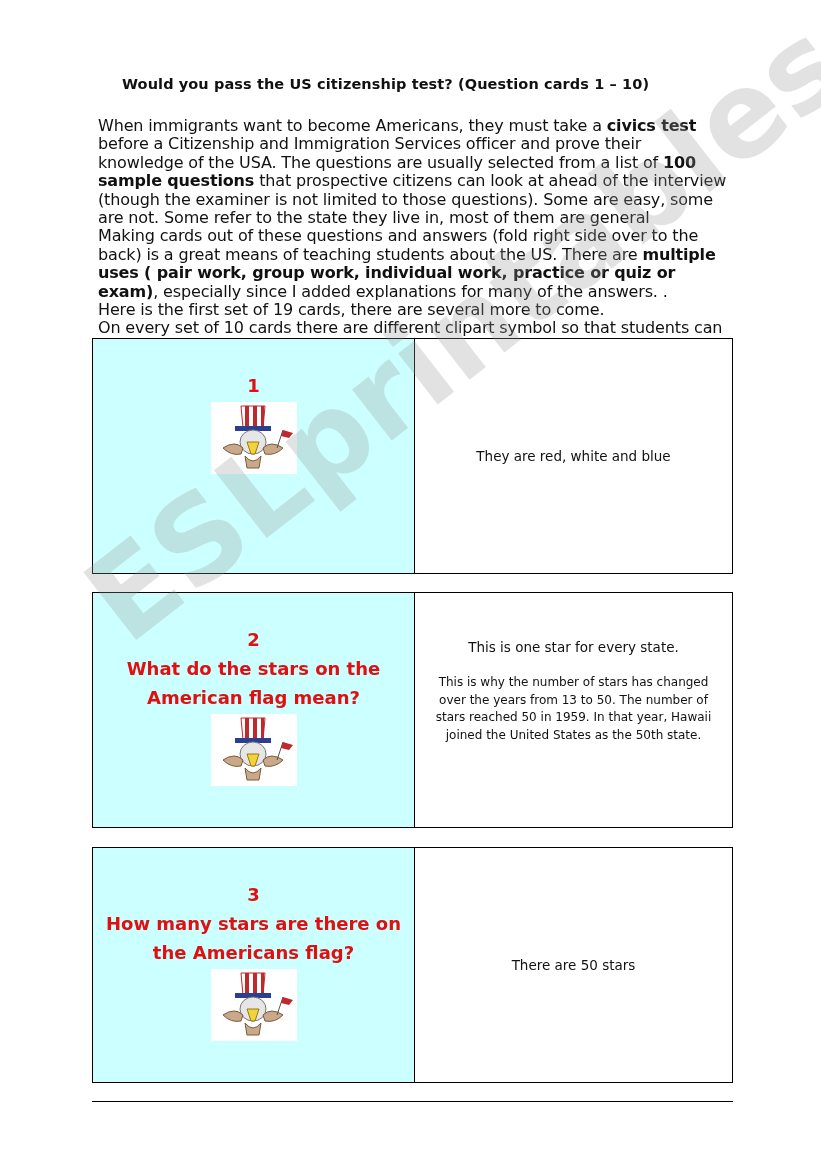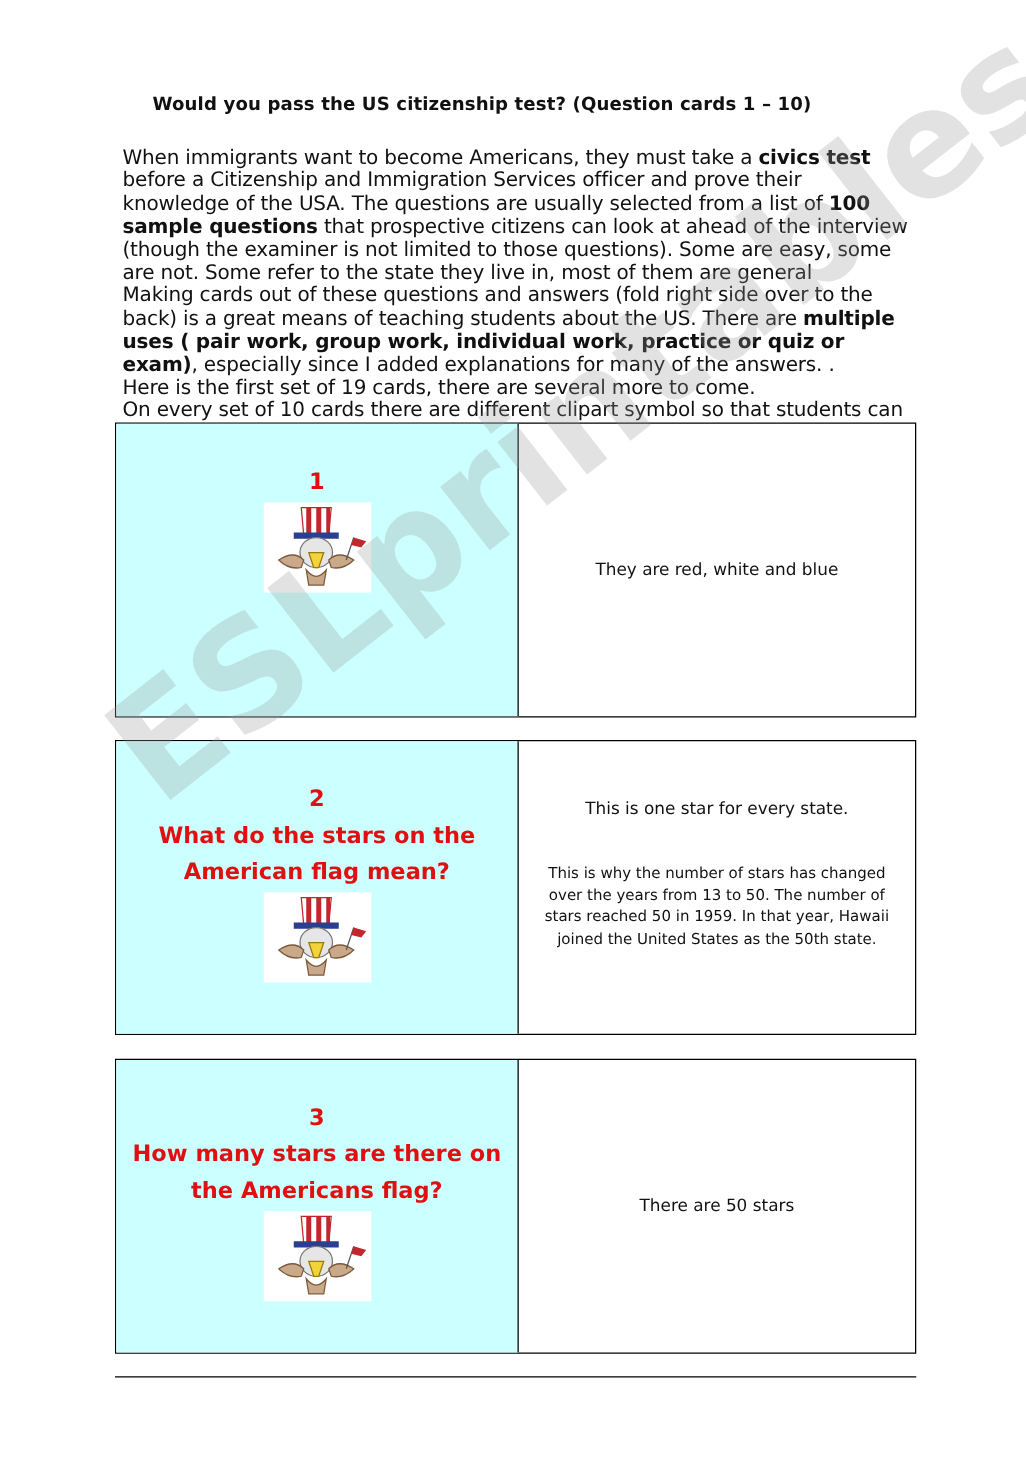--- a/index.html
+++ b/index.html
@@ -26,21 +26,21 @@
       display: flex; flex-direction: column; align-items: center; padding-top: 32px;
       color: #e01010; font-weight: bold; font-size: 18px; text-align: center; line-height: 29px;
     }
     .card .q .num { font-size: 18px; }
     .card .q .qtext { padding: 0 8px; }
     .card .a {
       flex: 1; display: flex; flex-direction: column; align-items: center; justify-content: center;
       font-size: 13.5px; text-align: center; color: #111;
     }
     .card .a.top { justify-content: flex-start; padding-top: 46px; }
-    .card .a .sub { font-size: 12px; line-height: 17.5px; margin-top: 35px; padding: 0 20px; }
+    .card .a .sub { font-size: 12px; line-height: 17.5px; margin-top: 19px; padding: 0 20px; }
     .eagle { width: 86px; height: 72px; background: #fff; margin-top: 2px; }
     .footer-line { position: absolute; left: 92px; top: 1101px; width: 641px; height: 1px; background: #000; }
     .watermark {
       position: absolute; left: 60px; top: 560px; transform: rotate(-38deg); transform-origin: left top;
       font-family: "DejaVu Sans", sans-serif; font-weight: bold; font-size: 118px;
       color: rgba(150,150,150,0.28); white-space: nowrap; pointer-events: none;
     }
   </style>
 </head>
 <body>

